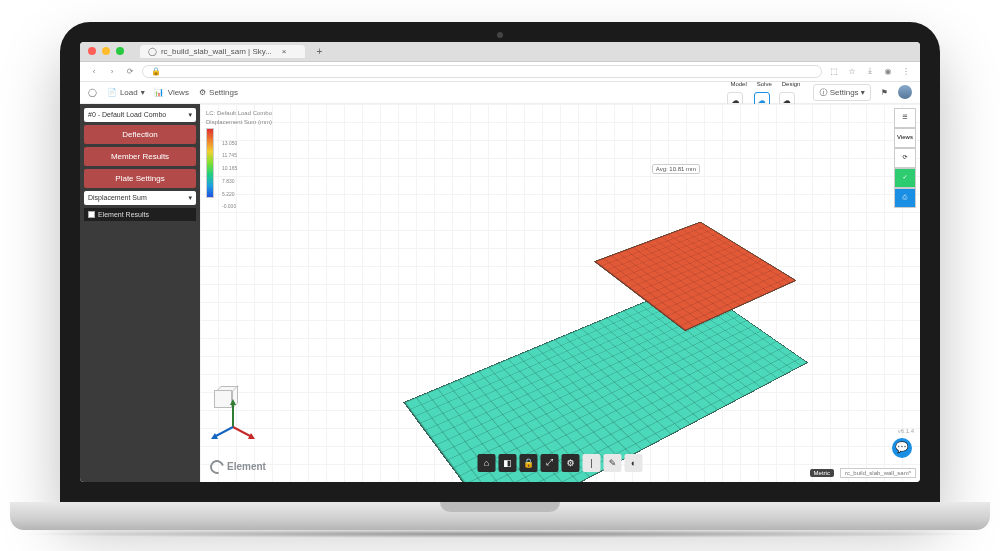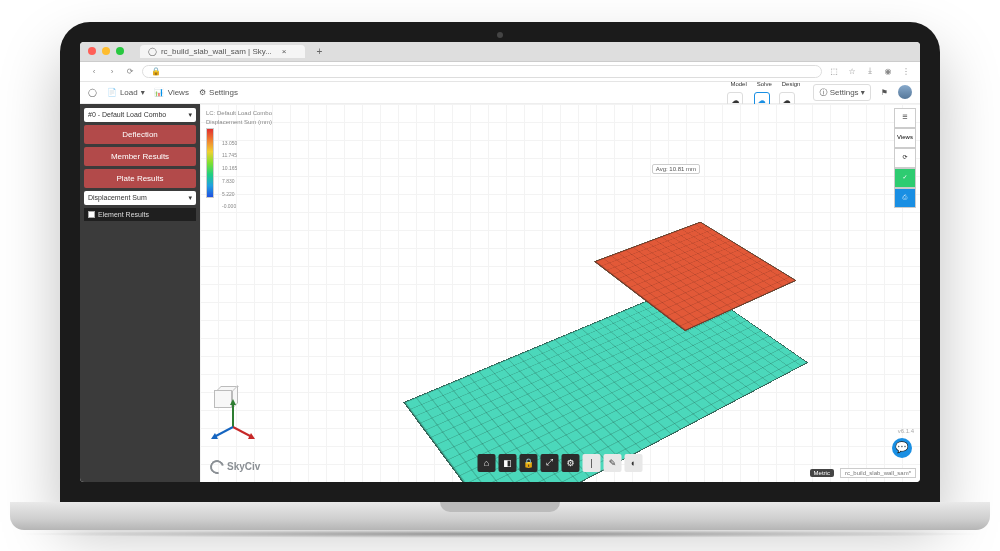--- a/index.html
+++ b/index.html
@@ -178,21 +178,21 @@
 
       <div class="workspace">
 
         <div class="leftpanel">
           <div class="lp-select">
             <span>#0 - Default Load Combo</span>
               <span>▾</span>
           </div>
           <div class="lp-btn">Deflection</div>
           <div class="lp-btn">Member Results</div>
-          <div class="lp-btn">Plate Results</div>
+          <div class="lp-btn">Plate Settings</div>
           <div class="lp-sub">
             <span>Displacement Sum</span>
               <span>▾</span>
           </div>
           <div class="lp-chk">
             <span class="box"></span>
             <span>Element Results</span>
           </div>
         </div>
 
@@ -248,21 +248,21 @@
               <line x1="23" y1="30" x2="23" y2="6" stroke="#2e7d32" stroke-width="2"></line>
                 <polygon points="23,2 20,8 26,8" fill="#2e7d32"></polygon>
               <line x1="23" y1="30" x2="42" y2="40" stroke="#c62828" stroke-width="2"></line>
                 <polygon points="45,42 38,42 41,36" fill="#c62828"></polygon>
               <line x1="23" y1="30" x2="4" y2="40" stroke="#1565c0" stroke-width="2"></line>
                 <polygon points="1,42 8,42 5,36" fill="#1565c0"></polygon>
             </svg>
           </div>
 
           <div class="brand">
-              <span>SkyCiv</span>
+              <span>Element</span>
             </div>
 
           <div class="bottombar">
             <div class="bb">⌂</div>
             <div class="bb">◧</div>
             <div class="bb">🔒</div>
             <div class="bb">⤢</div>
             <div class="bb">⚙</div>
             <div class="bb light">|</div>
             <div class="bb light">✎</div>

